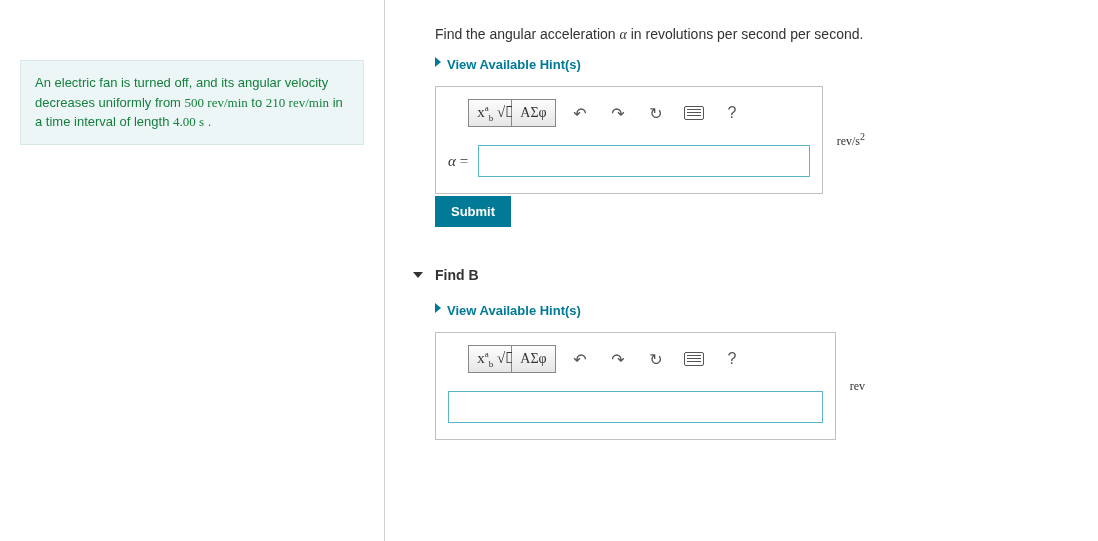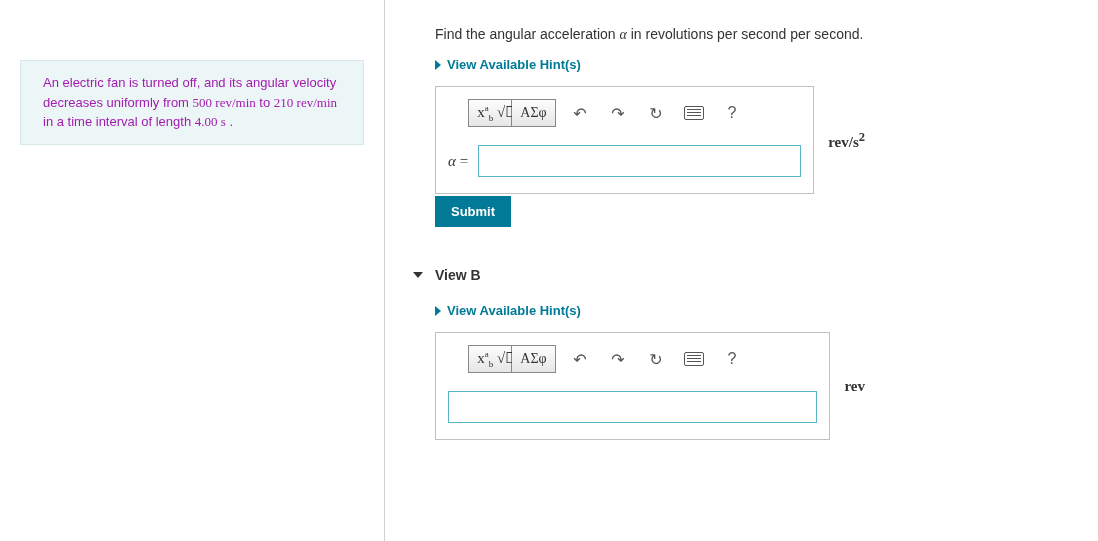--- a/index.html
+++ b/index.html
@@ -19,43 +19,42 @@
     width: 385px;
     flex-shrink: 0;
     padding: 60px 20px 20px 20px;
     box-sizing: border-box;
     border-right: 1px solid #d0d0d0;
     min-height: 541px;
   }
   .problem-statement {
     background: #edf6f6;
     border: 1px solid #d8e8e8;
-    padding: 12px 22px;
+    padding: 12px 14px;
     line-height: 1.5;
     font-size: 13px;
-    color: #a21caf;
+    color: #15803d;
   }
   .serif { font-family: "Times New Roman", Times, serif; }
   .right-col {
     flex: 1;
     padding: 20px 10px 20px 50px;
     box-sizing: border-box;
   }
   .section-block { margin-bottom: 40px; }
   .prompt-text {
     font-size: 14px;
     padding: 6px 0 14px 0;
   }
   .hint-link {
     color: #007a96;
     font-weight: bold;
     font-size: 13px;
     cursor: pointer;
     display: flex;
-    align-items: center;
     gap: 6px;
     margin-bottom: 14px;
     width: max-content;
   }
   .caret-right {
     width: 0; height: 0;
     border-top: 5px solid transparent;
     border-bottom: 5px solid transparent;
     border-left: 6px solid #007a96;
   }
@@ -121,23 +120,22 @@
     flex: 1;
     height: 30px;
     border: 1px solid #5bb5c8;
     outline: none;
     padding: 0 6px;
     font-size: 14px;
     min-width: 200px;
   }
   .unit-label {
     font-family: "Times New Roman", Times, serif;
-    font-size: 15px;
+    font-size: 12px;
     white-space: nowrap;
-    font-weight: bold;
   }
   .answer-plus-unit {
     display: flex;
     align-items: center;
     gap: 14px;
     width: 430px;
   }
   .submit-btn {
     background: #007a96;
     color: #fff;
@@ -223,21 +221,21 @@
         </div>
         <span class="unit-label">rev/s<sup>2</sup></span>
       </div>
 
       <button class="submit-btn">Submit</button>
     </div>
 
     <div class="section-block">
       <div class="part-header">
         <span class="caret-down"></span>
-        <span>View B</span>
+        <span>Find B</span>
       </div>
 
 
       <div class="hint-link">
         <span class="caret-right"></span>
         <span>View Available Hint(s)</span>
       </div>
 
       <div class="answer-plus-unit">
         <div class="answer-box">

